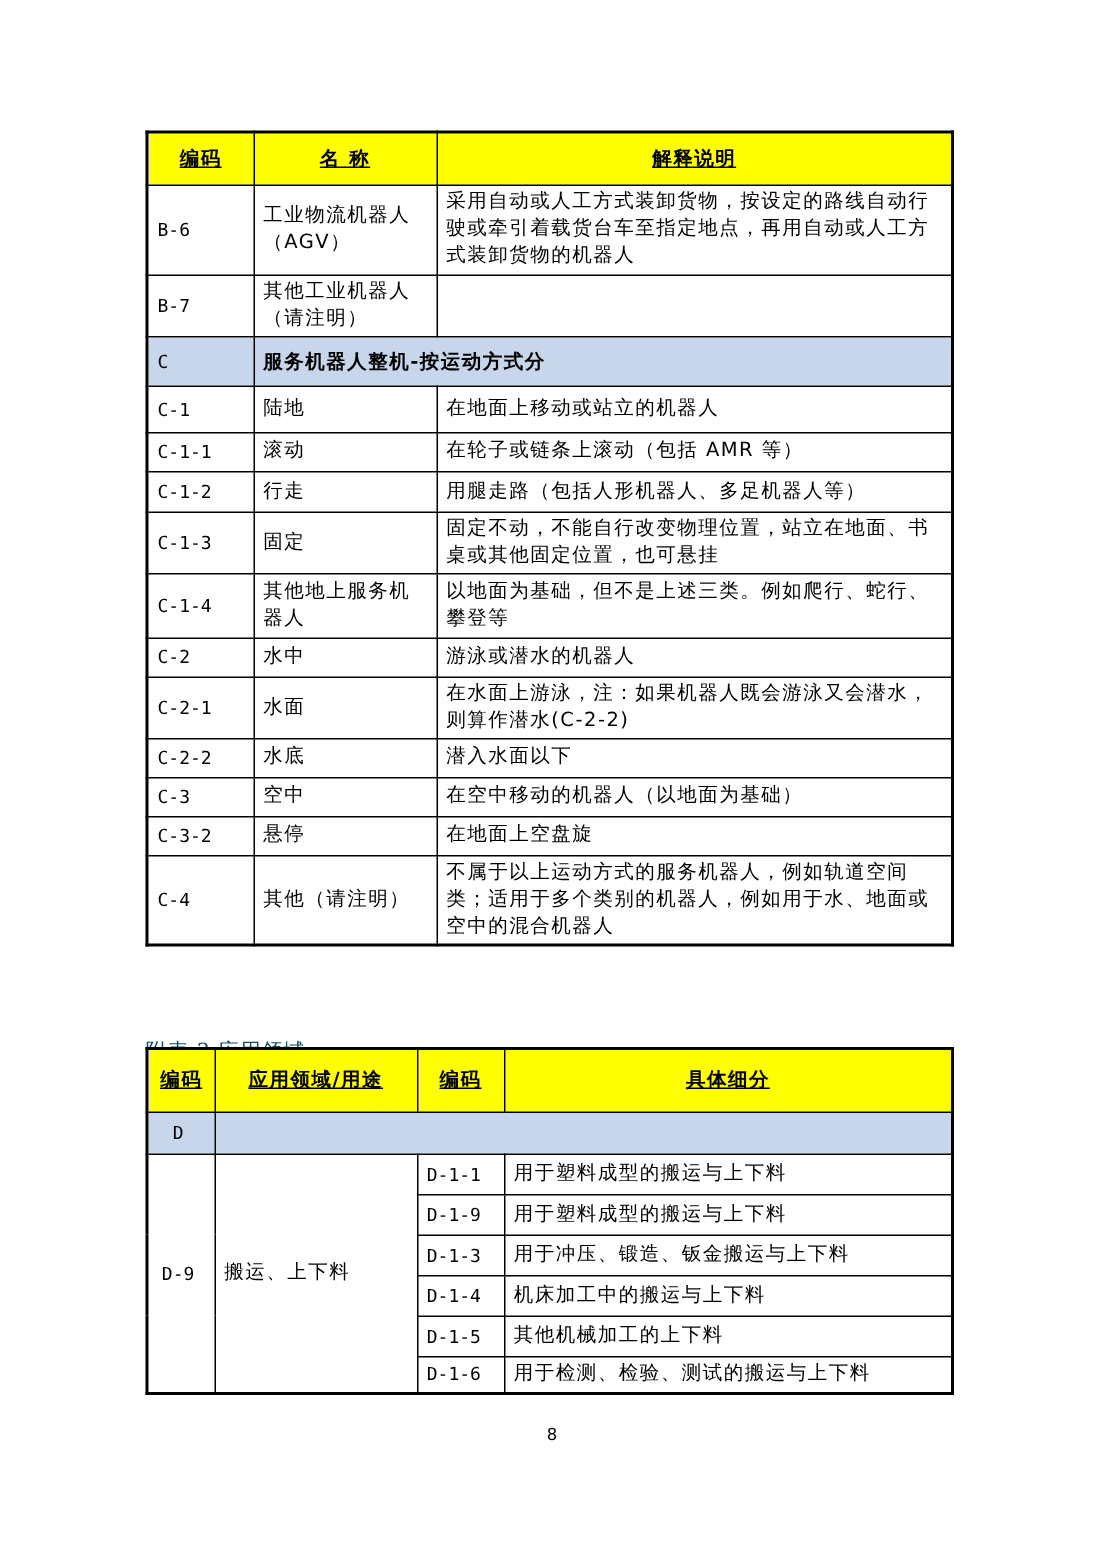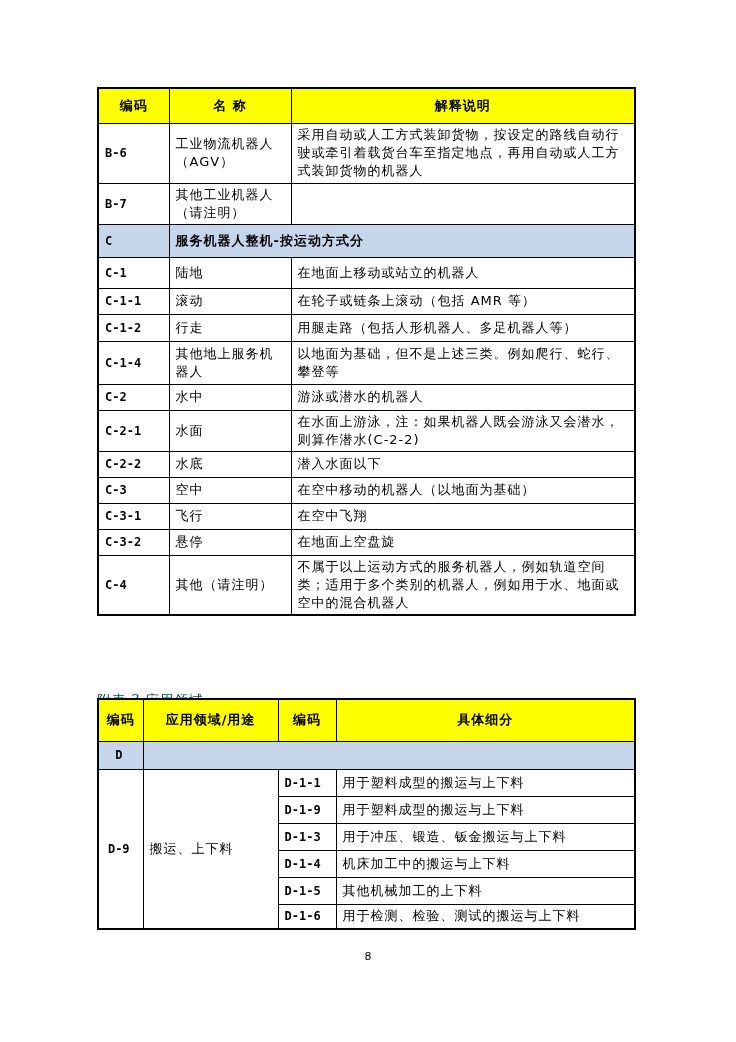--- a/index.html
+++ b/index.html
@@ -34,24 +34,25 @@
     vertical-align:middle;
     padding:2px 6px;
     overflow:hidden;
   }
   .doc-table th{
     background:var(--header-bg);
     font-weight:bold;
     font-size:13px;
     text-align:center;
     letter-spacing:1px;
+    text-decoration:underline;
   }
   td.code{
     font-family:"DejaVu Sans Mono","DejaVu Sans",monospace;
-    font-weight:bold;
+    font-weight:normal;
     font-size:12px;
     text-align:left;
     letter-spacing:0;
   }
   td.code.sub{}
   td.code.center{text-align:center;padding-left:2px;}
   td.name,td.desc{
     font-size:13px;
     line-height:18px;
     letter-spacing:1px;
@@ -120,20 +121,25 @@
     <tr style="height:26px">
       <td class="code sub">C-1-1</td>
       <td class="name">滚动</td>
       <td class="desc">在轮子或链条上滚动（包括 AMR 等）</td>
     </tr>
     <tr style="height:27px">
       <td class="code sub">C-1-2</td>
       <td class="name">行走</td>
       <td class="desc">用腿走路（包括人形机器人、多足机器人等）</td>
     </tr>
+    <tr style="height:38px">
+      <td class="code sub">C-1-3</td>
+      <td class="name">固定</td>
+      <td class="desc">固定不动，不能自行改变物理位置，站立在地面、书桌或其他固定位置，也可悬挂</td>
+    </tr>
     <tr style="height:43px">
       <td class="code sub">C-1-4</td>
       <td class="name">其他地上服务机器人</td>
       <td class="desc">以地面为基础，但不是上述三类。例如爬行、蛇行、攀登等</td>
     </tr>
     <tr style="height:26px">
       <td class="code">C-2</td>
       <td class="name">水中</td>
       <td class="desc">游泳或潜水的机器人</td>
     </tr>
@@ -144,25 +150,20 @@
     </tr>
     <tr style="height:26px">
       <td class="code sub">C-2-2</td>
       <td class="name">水底</td>
       <td class="desc">潜入水面以下</td>
     </tr>
     <tr style="height:26px">
       <td class="code">C-3</td>
       <td class="name">空中</td>
       <td class="desc">在空中移动的机器人（以地面为基础）</td>
-    </tr>
-    <tr style="height:26px">
-      <td class="code sub">C-3-1</td>
-      <td class="name">飞行</td>
-      <td class="desc">在空中飞翔</td>
     </tr>
     <tr style="height:26px">
       <td class="code sub">C-3-2</td>
       <td class="name">悬停</td>
       <td class="desc">在地面上空盘旋</td>
     </tr>
     <tr style="height:60px">
       <td class="code">C-4</td>
       <td class="name">其他（请注明）</td>
       <td class="desc">不属于以上运动方式的服务机器人，例如轨道空间类；适用于多个类别的机器人，例如用于水、地面或空中的混合机器人</td>

